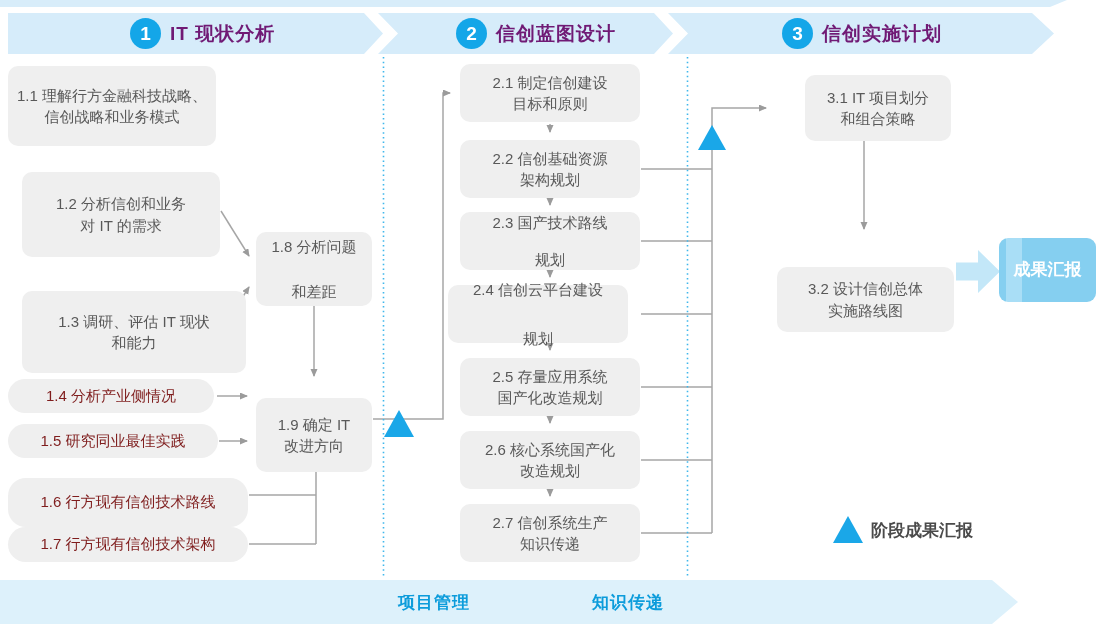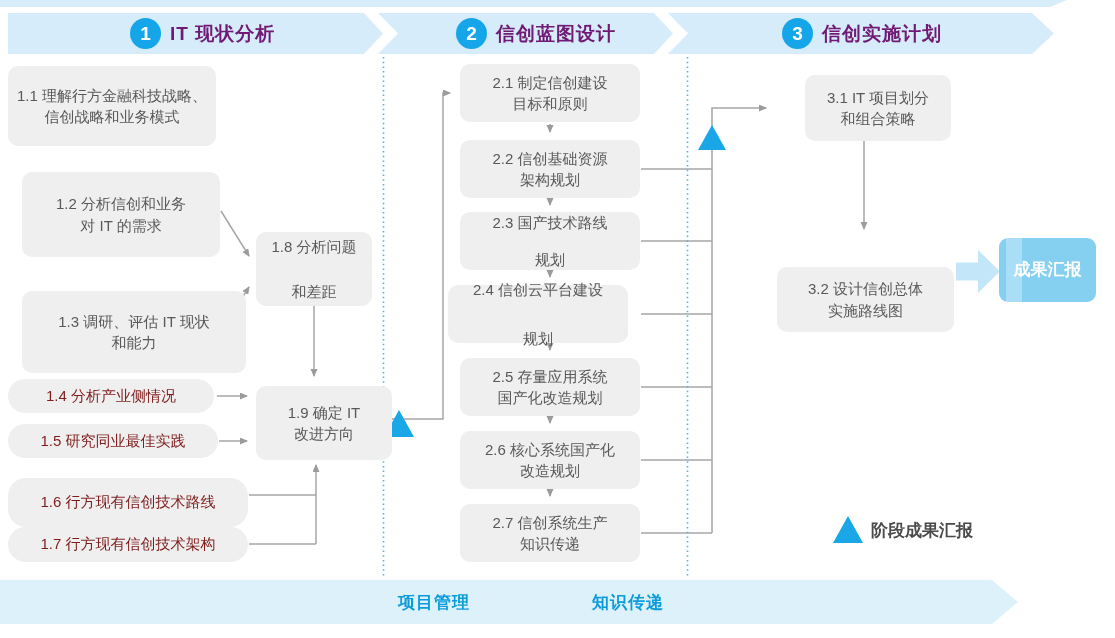--- a/index.html
+++ b/index.html
@@ -128,21 +128,21 @@
 <div class="abs pill" style="left:8px;top:478px;width:240px;height:49px;">
   <span>1.6 行方现有信创技术路线</span>
 </div>
 <div class="abs pill" style="left:8px;top:527px;width:240px;height:35px;">
   <span>1.7 行方现有信创技术架构</span>
 </div>
 <div class="abs box" style="left:256px;top:232px;width:116px;height:74px;gap:24px;">
   <span>1.8 分析问题</span>
   <span>和差距</span>
 </div>
-<div class="abs box" style="left:256px;top:386px;width:136px;height:74px;text-align:center;">
+<div class="abs box" style="left:256px;top:398px;width:116px;height:74px;text-align:center;">
   <span>1.9 确定 IT</span>
   <span>改进方向</span>
 </div>
 
 <div class="abs box" style="left:460px;top:64px;width:180px;height:58px;">
   <span>2.1 制定信创建设</span>
   <span>目标和原则</span>
 </div>
 <div class="abs box" style="left:460px;top:140px;width:180px;height:58px;">
   <span>2.2 信创基础资源</span>

